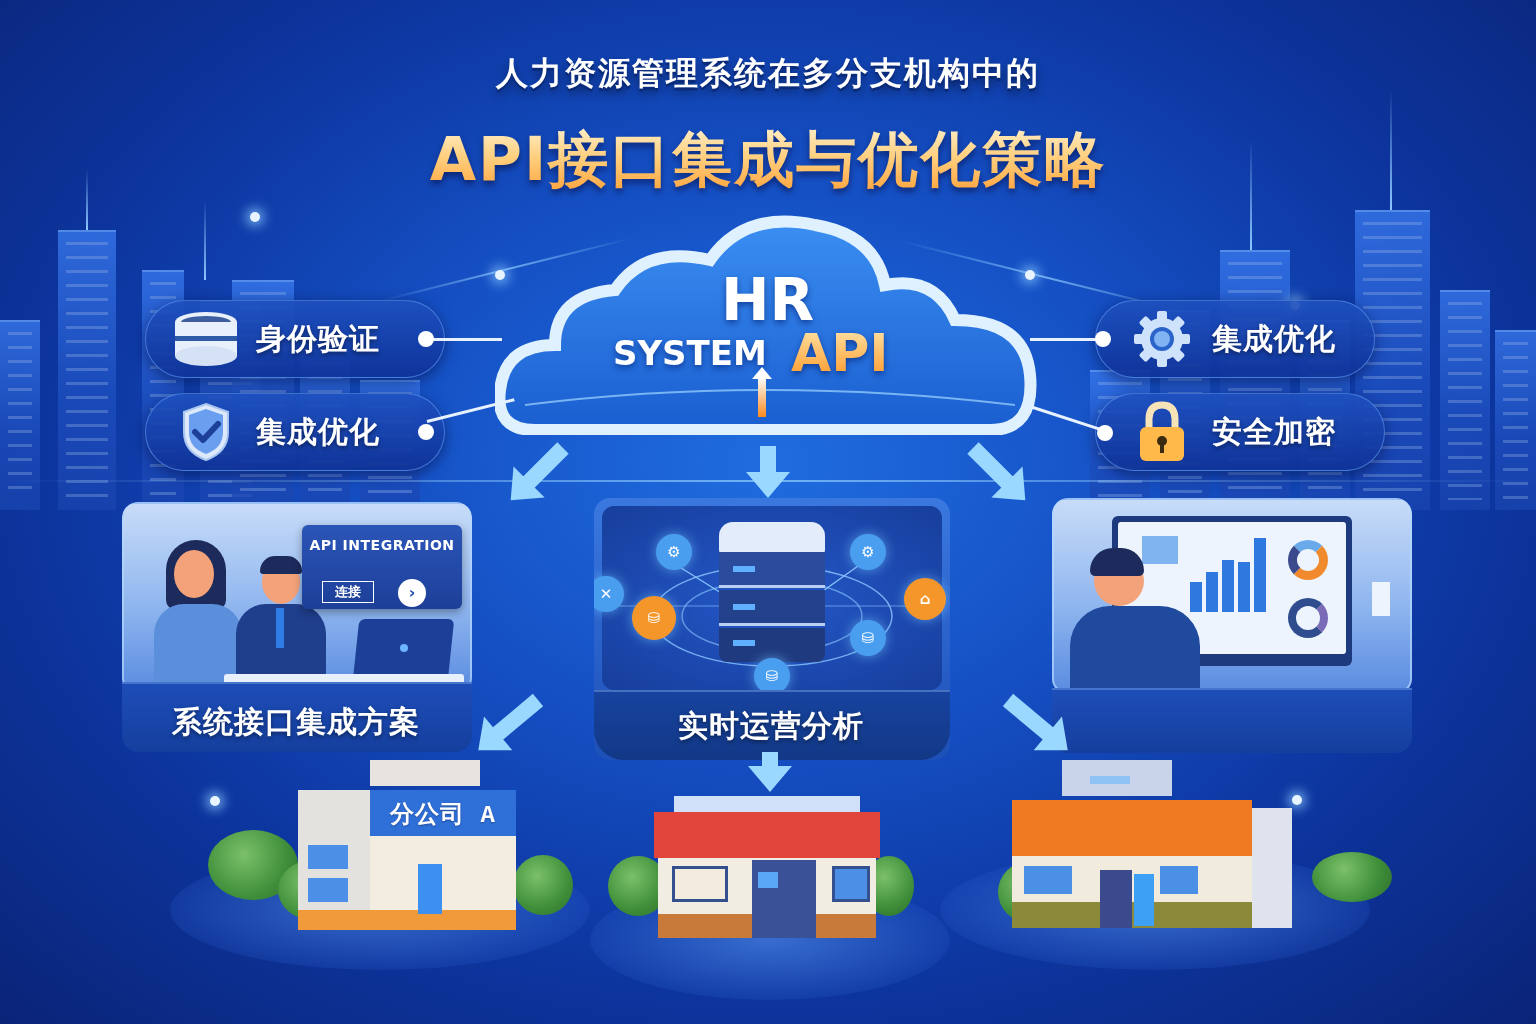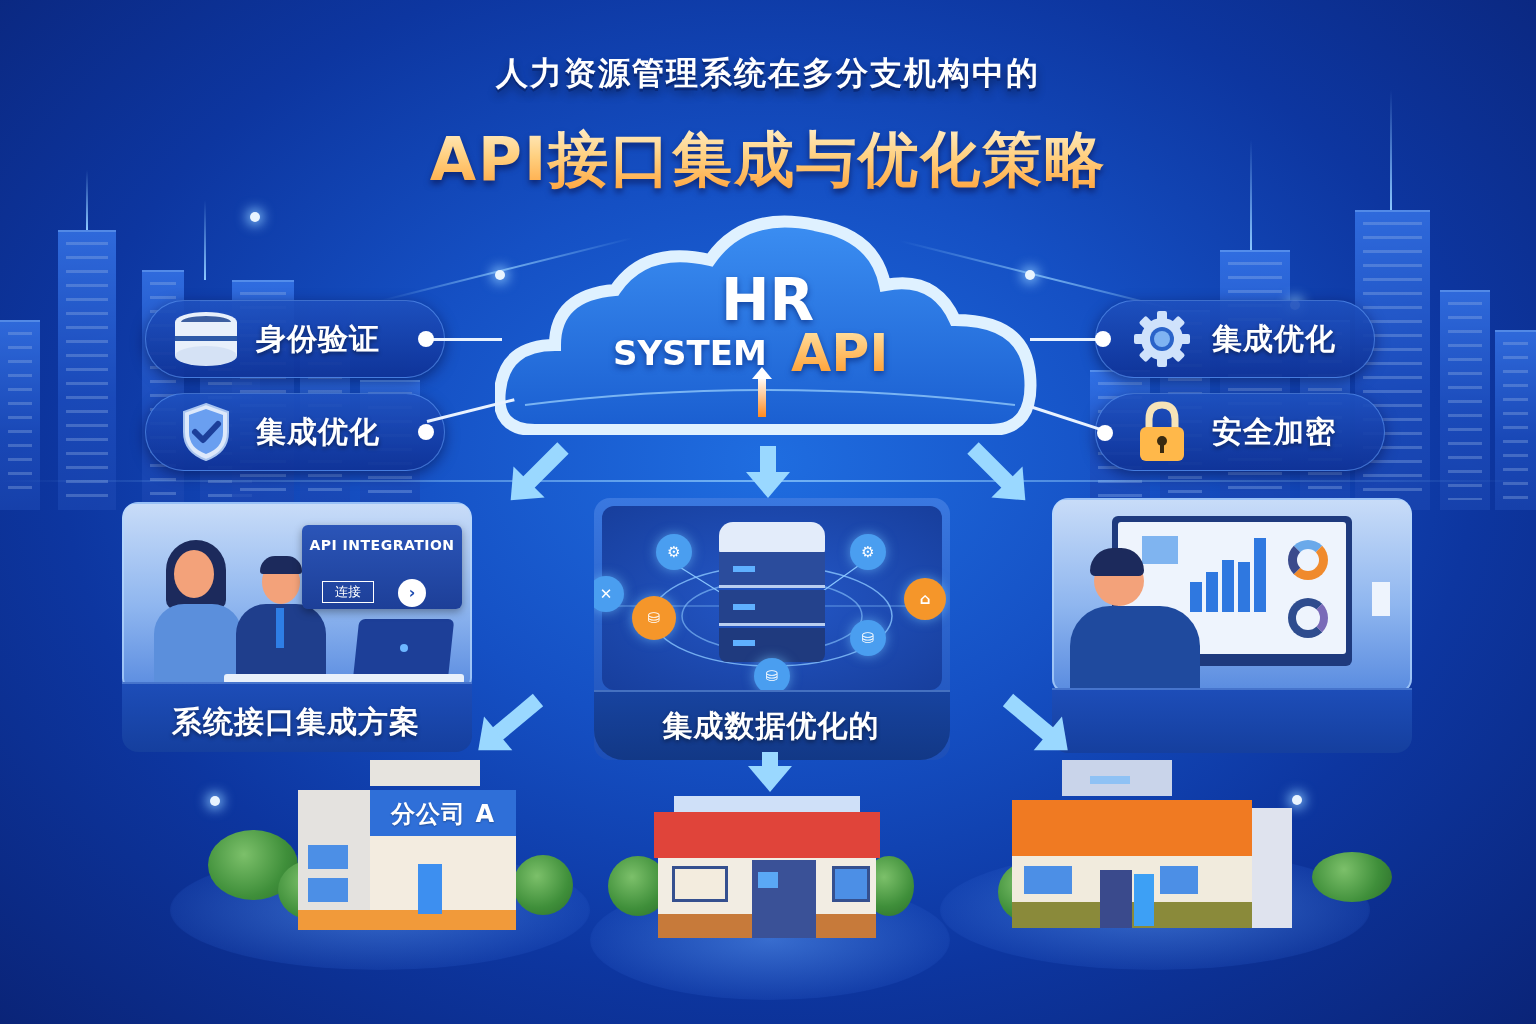--- a/index.html
+++ b/index.html
@@ -37,21 +37,21 @@
   .arrow { position: absolute; width: 16px; background: #9ad8ff; transform-origin: top center; }
   .arrow::after { content: ""; position: absolute; left: -14px; bottom: -22px; border-left: 22px solid transparent; border-right: 22px solid transparent; border-top: 26px solid #9ad8ff; }
 
   .panel { position: absolute; border-radius: 16px; overflow: hidden; }
   .panel-scene { position: absolute; left: 0; right: 0; top: 0; border-radius: 14px; background: linear-gradient(180deg, #c8dcf8 0%, #8fb6ef 55%, #5a8ce0 100%); border: 2px solid rgba(180,215,255,.7); }
   .panel-caption { position: absolute; left: 0; right: 2px; text-align: center; font-size: 30px; font-weight: bold; color: #fff; text-shadow: 0 2px 4px rgba(0,0,0,.45); letter-spacing: 1px; }
   .caption-band { position: absolute; background: linear-gradient(180deg, #1d4db8, #153f9e); border-top: 2px solid rgba(120,170,250,.5); }
 
   .api-board { position: absolute; left: 178px; top: 21px; width: 160px; height: 84px; background: linear-gradient(180deg, #2b55b8, #1d3f98); border-radius: 6px; box-shadow: 0 3px 8px rgba(0,0,0,.35); }
   .api-board-title { position: absolute; left: 0; right: 0; top: 12px; text-align: center; font-size: 14px; font-weight: bold; color: #fff; letter-spacing: .5px; }
-  .api-board-btn { position: absolute; left: 20px; top: 56px; width: 52px; height: 22px; border: 1.5px solid #fff; font-size: 13px; color: #fff; text-align: center; line-height: 19px; }
+  .api-board-btn { position: absolute; left: 20px; top: 56px; width: 52px; height: 22px; border: 1.5px solid #fff; font-size: 13px; color: #fff; text-align: center; line-height: 19px; font-weight: bold; }
   .api-board-go { position: absolute; left: 96px; top: 54px; width: 28px; height: 28px; border-radius: 50%; background: #fff; color: #1d4bb0; font-weight: bold; text-align: center; line-height: 28px; font-size: 16px; }
 
   .server-panel-bg { position: absolute; left: 8px; top: 8px; right: 8px; bottom: 0; background: radial-gradient(ellipse at 50% 50%, #2458c8, #173e9c); border-radius: 12px; }
   .node { position: absolute; width: 36px; height: 36px; border-radius: 50%; display: flex; align-items: center; justify-content: center; font-size: 15px; font-weight: bold; color: #fff; box-shadow: 0 0 12px rgba(120,200,255,.6); }
   .node.blue { background: #4a9ef0; }
   .node.orange { background: #f5962a; }
 
   .building { position: absolute; }
   .bsign { position: absolute; font-size: 24px; font-weight: bold; color: #fff; text-align: center; letter-spacing: 1px; text-shadow: 0 1px 2px rgba(0,0,0,.3); }
   .bush { position: absolute; border-radius: 50%; background: radial-gradient(circle at 40% 35%, #7cc06a, #3f8f3a 60%, #2d6f2c); }
@@ -224,21 +224,21 @@
     </div>
   </div>
   <div class="node blue" style="left:62px;top:36px;">⚙</div>
   <div class="node blue" style="left:-6px;top:78px;">✕</div>
   <div class="node orange" style="left:38px;top:98px;width:44px;height:44px;">⛁</div>
   <div class="node blue" style="left:256px;top:36px;">⚙</div>
   <div class="node orange" style="left:310px;top:80px;width:42px;height:42px;">⌂</div>
   <div class="node blue" style="left:256px;top:122px;">⛁</div>
   <div class="node blue" style="left:160px;top:160px;">⛁</div>
   <div class="caption-band" style="left:0;right:0;top:192px;height:70px;border-radius:0 0 30px 30px;background:linear-gradient(180deg,#17439f,#123886);"></div>
-  <div class="panel-caption" style="top:208px;">集成数据优化的</div>
+  <div class="panel-caption" style="top:208px;">实时运营分析</div>
 </div>
 
 <div class="panel" style="left:1052px;top:498px;width:360px;height:255px;">
   <div class="panel-scene" style="height:195px;">
     <div style="position:absolute;left:58px;top:16px;width:240px;height:150px;background:#1e3a7e;border-radius:6px;">
       <div style="position:absolute;left:6px;top:6px;right:6px;bottom:12px;background:#eef4fd;border-radius:3px;"></div>
 
       <div>
         <div style="position:absolute;left:78px;top:66px;width:12px;height:30px;background:#2f78e0;"></div>
         <div style="position:absolute;left:94px;top:56px;width:12px;height:40px;background:#2f78e0;"></div>
@@ -260,21 +260,21 @@
 </div>
 
 <div class="arrow" style="left:530px;top:700px;height:56px;transform:rotate(50deg);"></div>
 <div class="arrow" style="left:762px;top:752px;height:18px;"></div>
 <div class="arrow" style="left:1000px;top:700px;height:56px;transform:rotate(-50deg);"></div>
 
 <div class="plaza" style="left:170px;top:850px;width:420px;height:120px;"></div>
 <div class="plaza" style="left:590px;top:880px;width:360px;height:120px;"></div>
 <div class="plaza" style="left:940px;top:850px;width:430px;height:120px;"></div>
 
-<div class="building" style="left:298px;top:760px;width:218px;height:170px;">
+<div class="building" style="left:298px;top:760px;width:218px;height:170px;font-family:Liberation Mono, monospace;">
   <div class="bush" style="left:-90px;top:70px;width:90px;height:70px;"></div>
   <div class="bush" style="left:-20px;top:100px;width:70px;height:60px;"></div>
   <div class="bush" style="left:215px;top:95px;width:60px;height:60px;"></div>
   <div style="position:absolute;left:72px;top:0;width:110px;height:26px;background:#e7e4df;"></div>
   <div style="position:absolute;left:0;top:30px;width:72px;height:140px;background:#e4e2df;"></div>
   <div style="position:absolute;left:72px;top:40px;width:146px;height:130px;background:#f3ece0;"></div>
   <div style="position:absolute;left:0;top:150px;width:218px;height:20px;background:#f19a3a;"></div>
   <div style="position:absolute;left:10px;top:85px;width:40px;height:24px;background:#4c8fe6;"></div>
   <div style="position:absolute;left:10px;top:118px;width:40px;height:24px;background:#4c8fe6;"></div>
   <div style="position:absolute;left:120px;top:104px;width:24px;height:50px;background:#3d8ff0;"></div>

